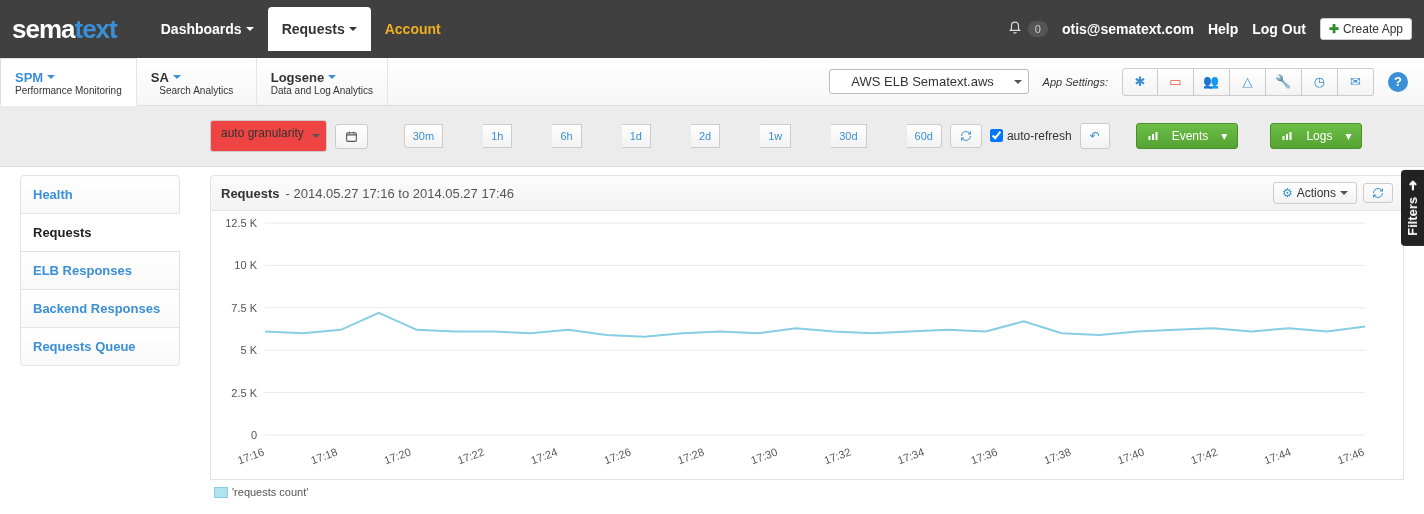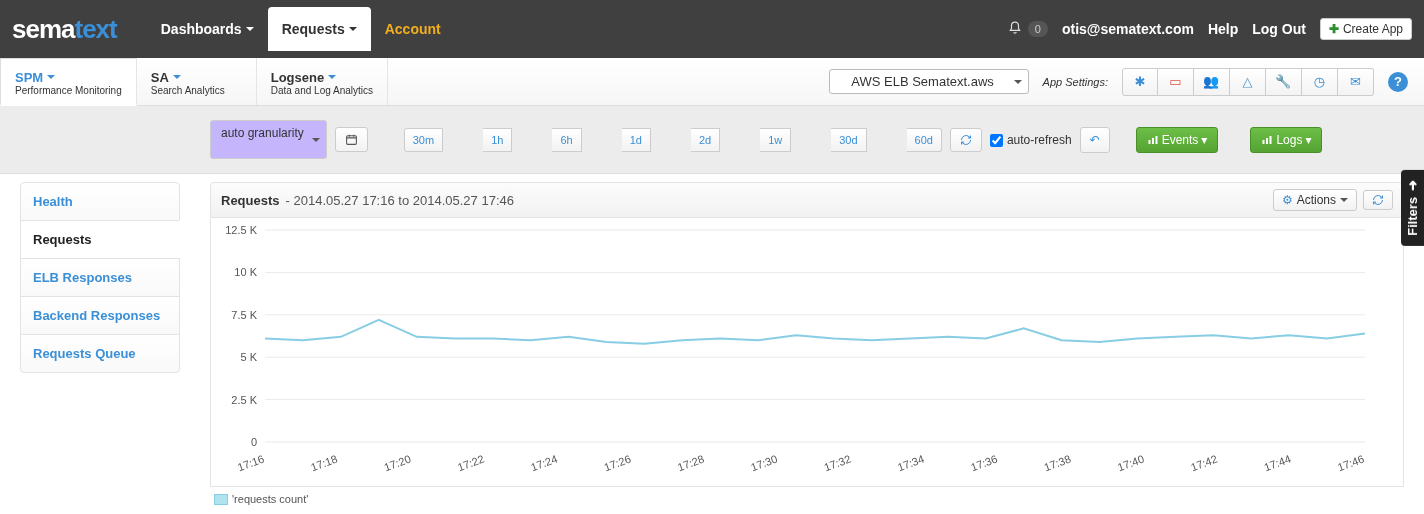--- a/index.html
+++ b/index.html
@@ -20,49 +20,49 @@
   .topnav .right a { color: #fff; text-decoration: none; font-size: 14px; font-weight: 700; }
   .btn-create { background: #fff; color: #333; border: 1px solid #ccc; border-radius: 3px; padding: 3px 8px; font-size: 12px; display: inline-flex; align-items: center; gap: 4px; cursor: pointer; }
   .btn-create .plus { color: #2f8f2f; font-weight: 700; }
   
   
   .subnav { background: linear-gradient(#fff,#f6f6f6); height: 48px; border-bottom: 1px solid #ddd; display: flex; align-items: stretch; padding: 0 0 0 0; position: relative; }
   .subnav .svc { padding: 6px 14px 4px; border-right: 1px solid #e5e5e5; display: flex; flex-direction: column; justify-content: center; min-width: 120px; }
   .subnav .svc.active { background: #fff; border-bottom: 2px solid #fff; margin-bottom: -1px; border-top: 1px solid #ddd; border-left: 1px solid #ddd; }
   .subnav .svc .title { font-size: 13px; font-weight: 700; color: #333; display: flex; align-items: center; gap: 4px; }
   .subnav .svc.active .title { color: #3a8fd6; }
-  .subnav .svc .sub { font-size: 10px; color: #333; }
+  .subnav .svc .sub { font-size: 10px; color: #333; text-align: center; }
   .caret { display: inline-block; width: 0; height: 0; border-left: 4px solid transparent; border-right: 4px solid transparent; border-top: 4px solid currentColor; }
   .caret.blue { border-top-color: #3a8fd6; }
   
   .subnav .right-controls { margin-left: auto; display: flex; align-items: center; padding: 0 16px; gap: 14px; }
   .dropdown-pill { background: #fff; border: 1px solid #bbb; border-radius: 3px; padding: 4px 22px 4px 10px; font-size: 13px; min-width: 200px; position: relative; display: inline-block; cursor: pointer; }
   .dropdown-pill::after { content: ""; position: absolute; right: 6px; top: 50%; transform: translateY(-50%); width: 0; height: 0; border-left: 4px solid transparent; border-right: 4px solid transparent; border-top: 4px solid #555; }
   .app-settings-label { font-size: 11px; color: #333; font-style: italic; }
   .icon-btn-row { display: flex; }
   .icon-btn { width: 36px; height: 28px; border: 1px solid #ccc; background: linear-gradient(#fff,#f3f3f3); display: flex; align-items: center; justify-content: center; color: #3a8fd6; font-size: 13px; cursor: pointer; }
   .icon-btn + .icon-btn { border-left: none; }
   .icon-btn:first-child { border-radius: 3px 0 0 3px; }
   .icon-btn:last-child { border-radius: 0 3px 3px 0; }
   .help-circle { width: 20px; height: 20px; background: #3a8fd6; color: #fff; border-radius: 50%; display: inline-flex; align-items: center; justify-content: center; font-weight: 700; font-size: 13px; cursor: pointer; }
   
   
   .toolbar-wrap { background: #ececec; border-bottom: 1px solid #ddd; }
   .toolbar { display: flex; align-items: center; gap: 8px; padding: 14px 20px 14px 210px; }
-  .tb-drop { background: #c4b5fd; border: 1px solid #ccc; border-radius: 3px; padding: 5px 22px 18px 10px; font-size: 12px; position: relative; cursor: pointer; }
+  .tb-drop { background: #ef4444; border: 1px solid #ccc; border-radius: 3px; padding: 5px 22px 11px 10px; font-size: 12px; position: relative; cursor: pointer; }
   .tb-drop::after { content: ""; position: absolute; right: 6px; top: 50%; transform: translateY(-50%); width: 0; height: 0; border-left: 4px solid transparent; border-right: 4px solid transparent; border-top: 4px solid #555; }
   .tb-btn { background: linear-gradient(#fff,#f2f2f2); border: 1px solid #ccc; border-radius: 3px; padding: 5px 9px; font-size: 12px; cursor: pointer; display: inline-flex; align-items: center; gap: 4px; }
   .tb-date { background: #fff; border: 1px solid #ccc; border-radius: 3px; padding: 5px 12px; font-size: 13px; min-width: 250px; cursor: pointer; }
   .range-row { display: inline-flex; gap: 40px; }
   .range-row .rbtn { background: linear-gradient(#fff,#f2f2f2); border: 1px solid #ccc; padding: 5px 8px; font-size: 11px; color: #3a8fd6; cursor: pointer; }
   .range-row .rbtn + .rbtn { border-left: none; }
   .range-row .rbtn:first-child { border-radius: 3px 0 0 3px; }
   .range-row .rbtn:last-child { border-radius: 0 3px 3px 0; }
-  .autorefresh { display: inline-flex; align-items: flex-end; gap: 4px; font-size: 12px; }
-  .green-btn { background: linear-gradient(#6cbf47,#55a332); color: #fff; border: 1px solid #4a9029; border-radius: 3px; padding: 5px 10px; font-size: 12px; cursor: pointer; display: inline-flex; align-items: center; gap: 3px; }
+  .autorefresh { display: inline-flex; align-items: flex-start; gap: 4px; font-size: 12px; }
+  .green-btn { background: linear-gradient(#6cbf47,#55a332); color: #fff; border: 1px solid #4a9029; border-radius: 3px; padding: 5px 10px; font-size: 12px; cursor: pointer; display: inline-flex; align-items: center; gap: 13px; }
   
   
   .main { display: flex; align-items: flex-start; padding: 0 20px 20px 20px; }
   .sidemenu { width: 160px; margin-top: 8px; }
   .sidemenu .item { display:block; padding: 11px 12px; border: 1px solid #e3e3e3; background: linear-gradient(#fff,#f9f9f9); color: #3a8fd6; font-weight: 700; font-size: 13px; margin-top: -1px; cursor: pointer; }
   .sidemenu .item:first-child { border-radius: 4px 4px 0 0; margin-top: 0; }
   .sidemenu .item:last-child { border-radius: 0 0 4px 4px; }
   .sidemenu .item.active { color: #222; background: #fff; border-right: 1px solid #fff; }
   
   .chart-area { flex: 1; margin-top: 8px; margin-left: 30px; }

